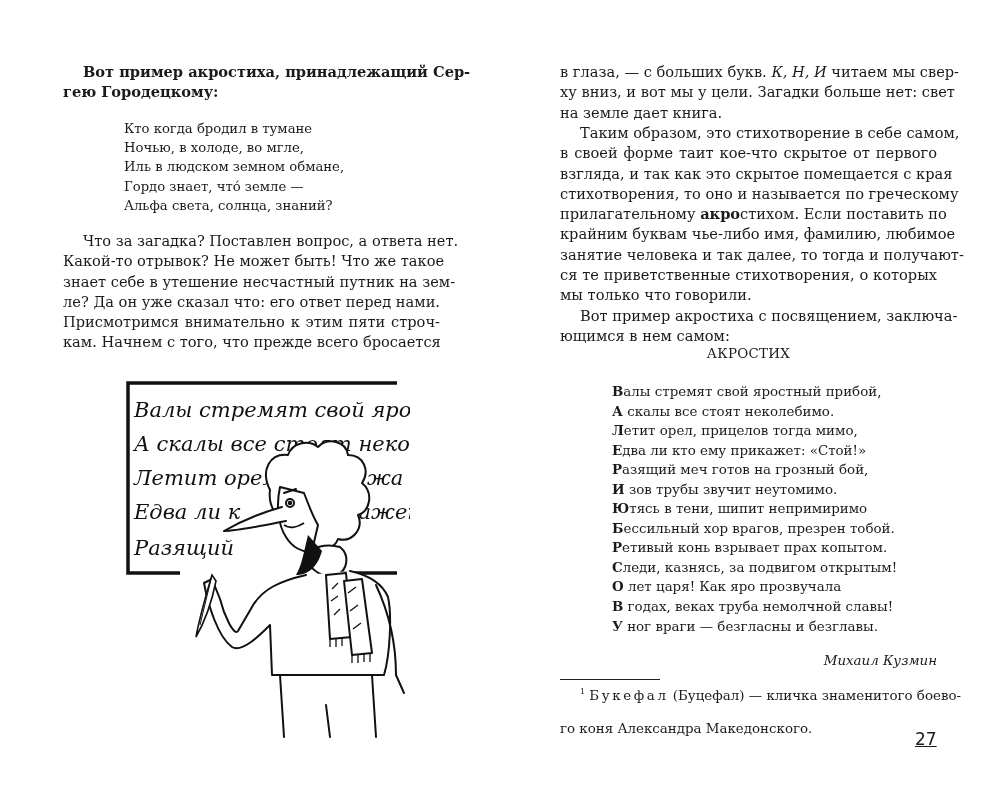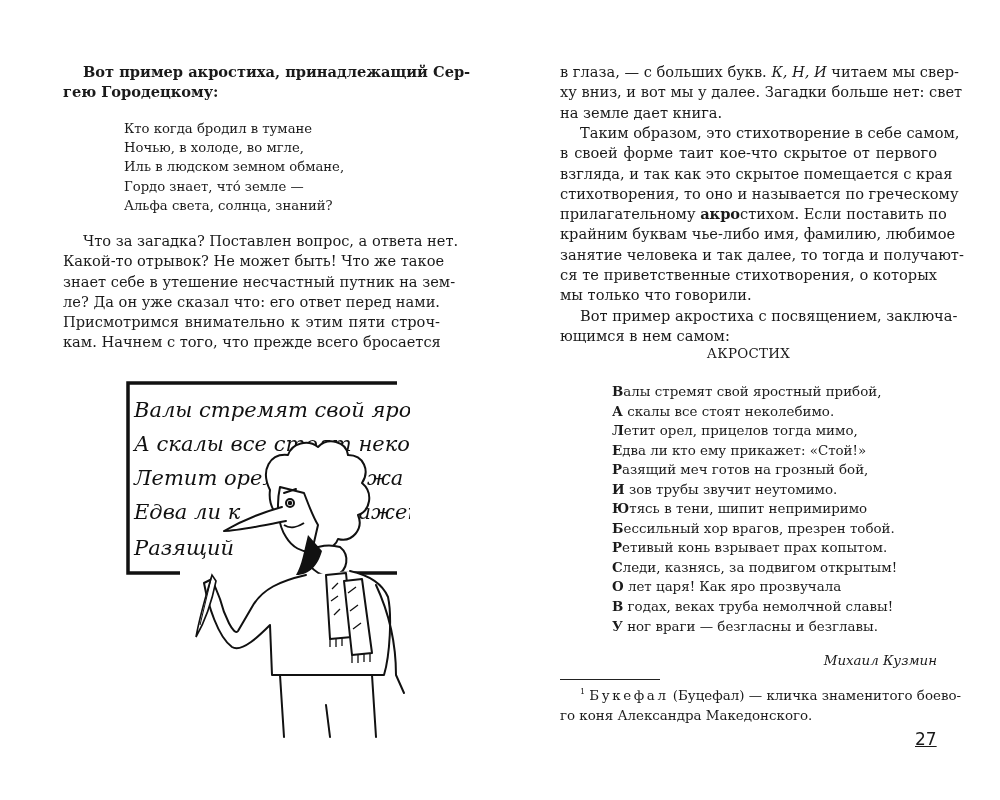--- a/index.html
+++ b/index.html
@@ -17,21 +17,21 @@
   .poem { position: absolute; margin: 0; font-size: 13.2px; line-height: 19.2px; }
   .poem .pl { display: block; white-space: nowrap; }
   .poem-right .pl { font-size: 13.4px; }
   .poem-right .pl b { font-weight: bold; }
   .poem-title { position: absolute; font-size: 13.4px; letter-spacing: 0.3px; text-align: center; }
   .author { position: absolute; font-style: italic; font-size: 13.4px; text-align: right; }
 
   .footnote-rule { position: absolute; height: 1px; background: #222; }
   .footnote { position: absolute; font-size: 13.4px; line-height: 19.5px; margin: 0; }
   .footnote .ln { display: block; white-space: nowrap; text-align: justify; text-align-last: justify; }
-  .footnote .ln.last { text-align-last: left; }
+  .footnote .ln.last { text-align-last: left; margin-top: 13px; }
   .spaced { letter-spacing: 2.6px; }
   sup.fn { font-size: 8px; vertical-align: 6px; line-height: 0; }
   .page-number { position: absolute; font-family: "DejaVu Sans", sans-serif; font-size: 17px; text-decoration: underline; }
   .illustration { position: absolute; }
   b.kw { font-weight: bold; }
   i.it { font-style: italic; }
 </style>
 </head>
 <body>
 
@@ -111,21 +111,21 @@
         <path d="M210 264 l0 8 M216 264 l0 8 M222 263 l0 8 M232 280 l0 8 M238 280 l0 8 M244 279 l0 8 M250 279 l0 8"></path>
       </g>
     </svg>
   </div>
 </div>
 
 <div class="page page-right">
 
   <div class="para" style="left:60px; top:62px; width:377px;">
     <span class="ln"><span>в глаза, — с больших букв. </span><i class="it">К, Н, И</i><span> читаем мы свер-</span></span>
-    <span class="ln">ху вниз, и вот мы у далее. Загадки больше нет: свет</span>
+    <span class="ln">ху вниз, и вот мы у цели. Загадки больше нет: свет</span>
     <span class="ln last">на земле дает книга.</span>
   </div>
 
   <div class="para" style="left:60px; top:123px; width:377px;">
     <span class="ln indent">Таким образом, это стихотворение в себе самом,</span>
     <span class="ln">в своей форме таит кое-что скрытое от первого</span>
     <span class="ln">взгляда, и так как это скрытое помещается с края</span>
     <span class="ln">стихотворения, то оно и называется по греческому</span>
     <span class="ln"><span>прилагательному </span><b class="kw">акро</b><span>стихом. Если поставить по</span></span>
     <span class="ln">крайним буквам чье-либо имя, фамилию, любимое</span>

